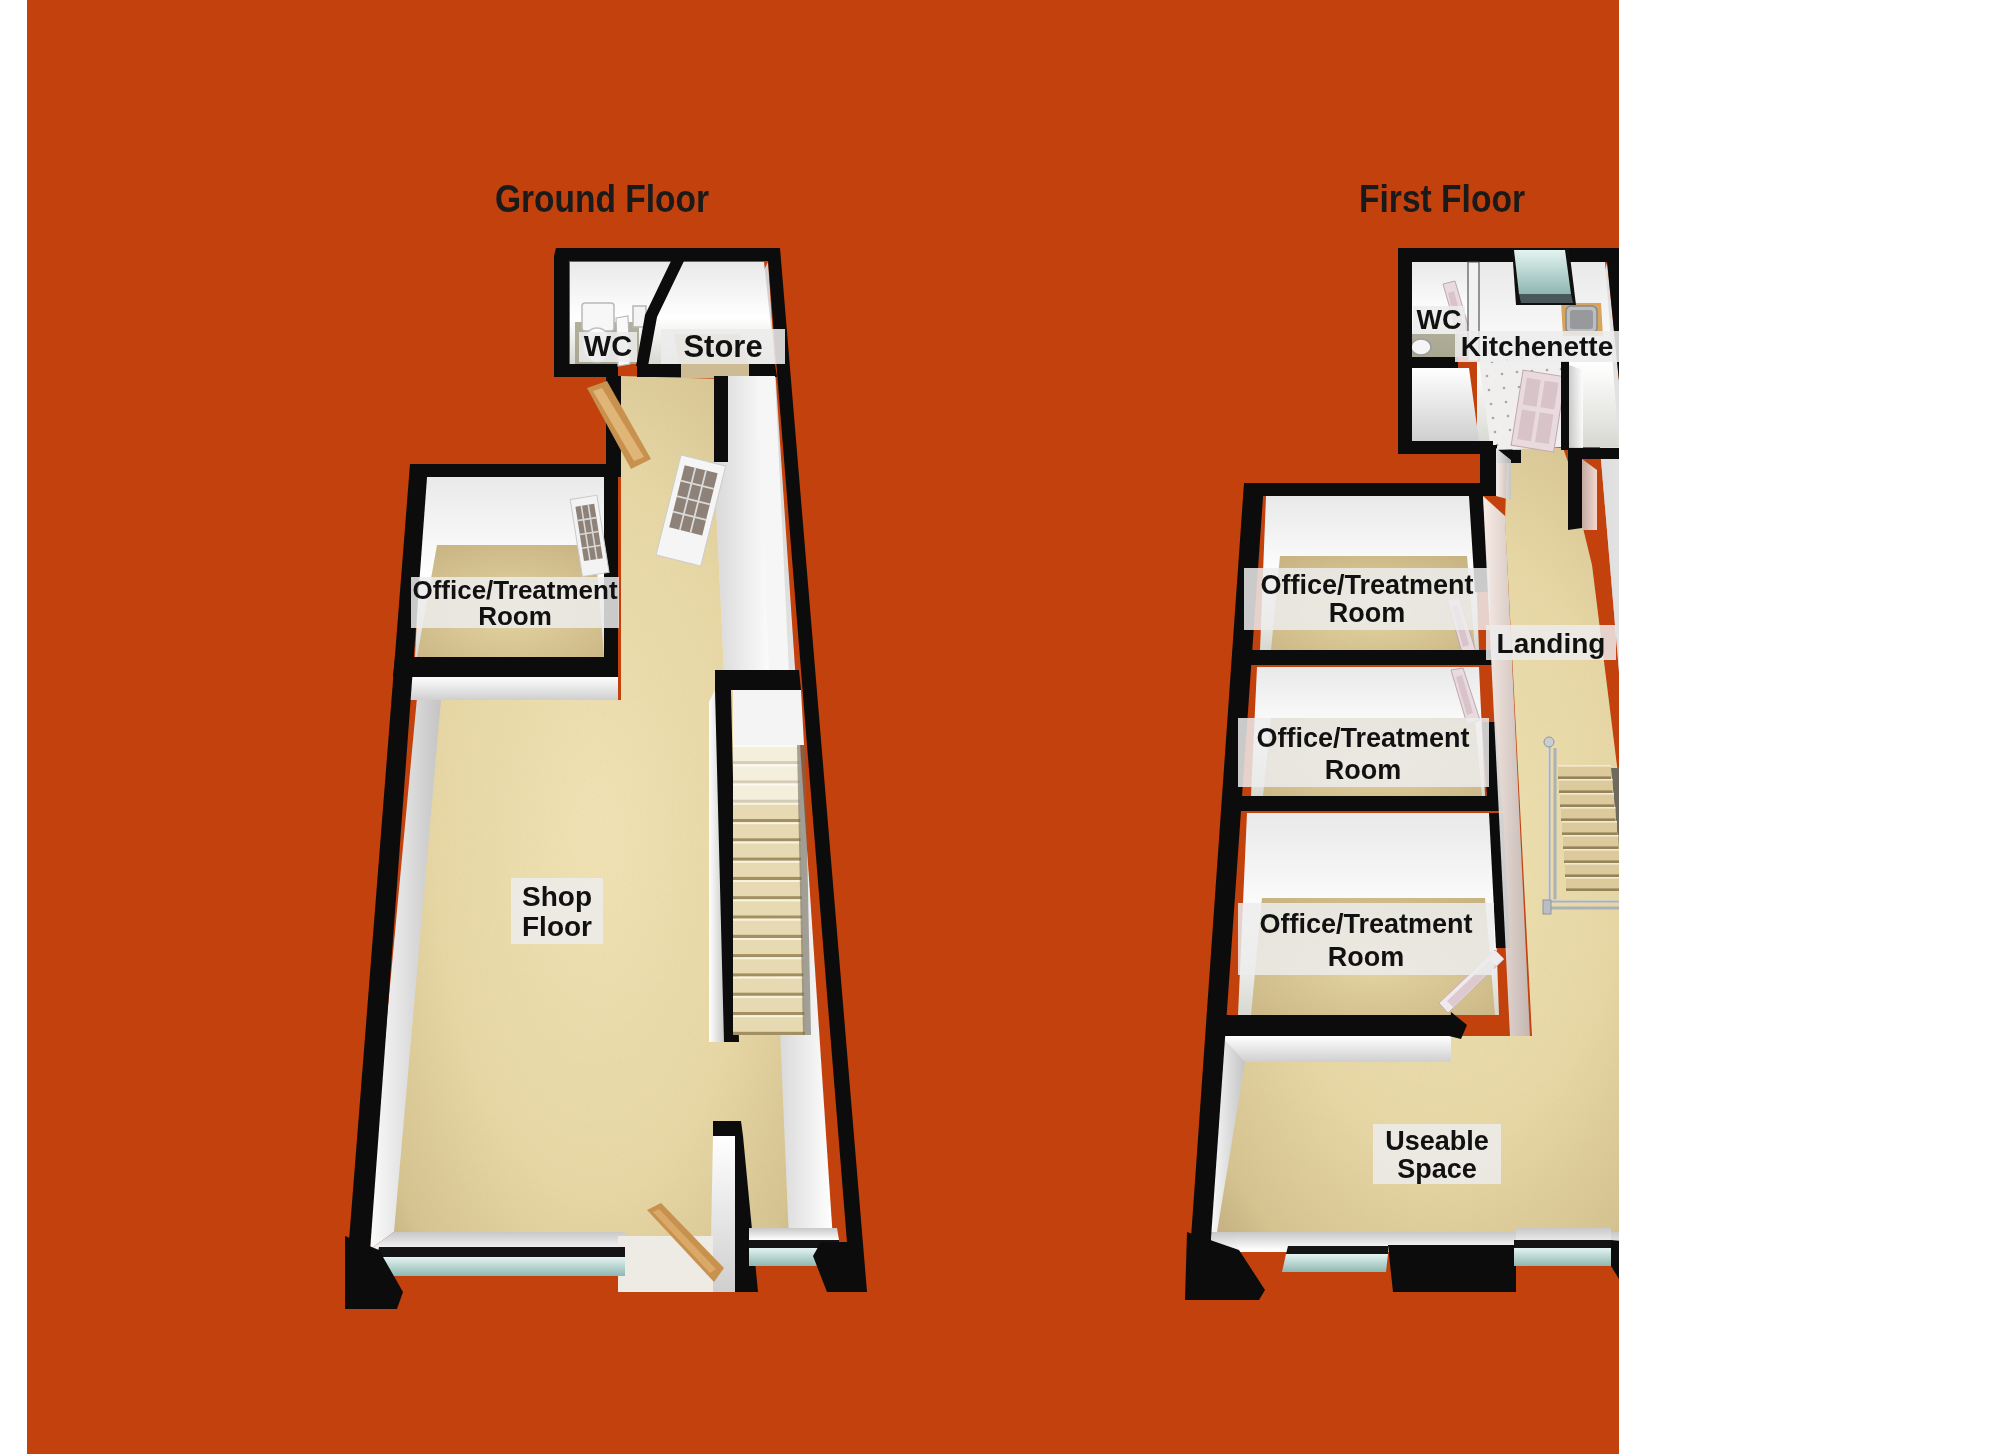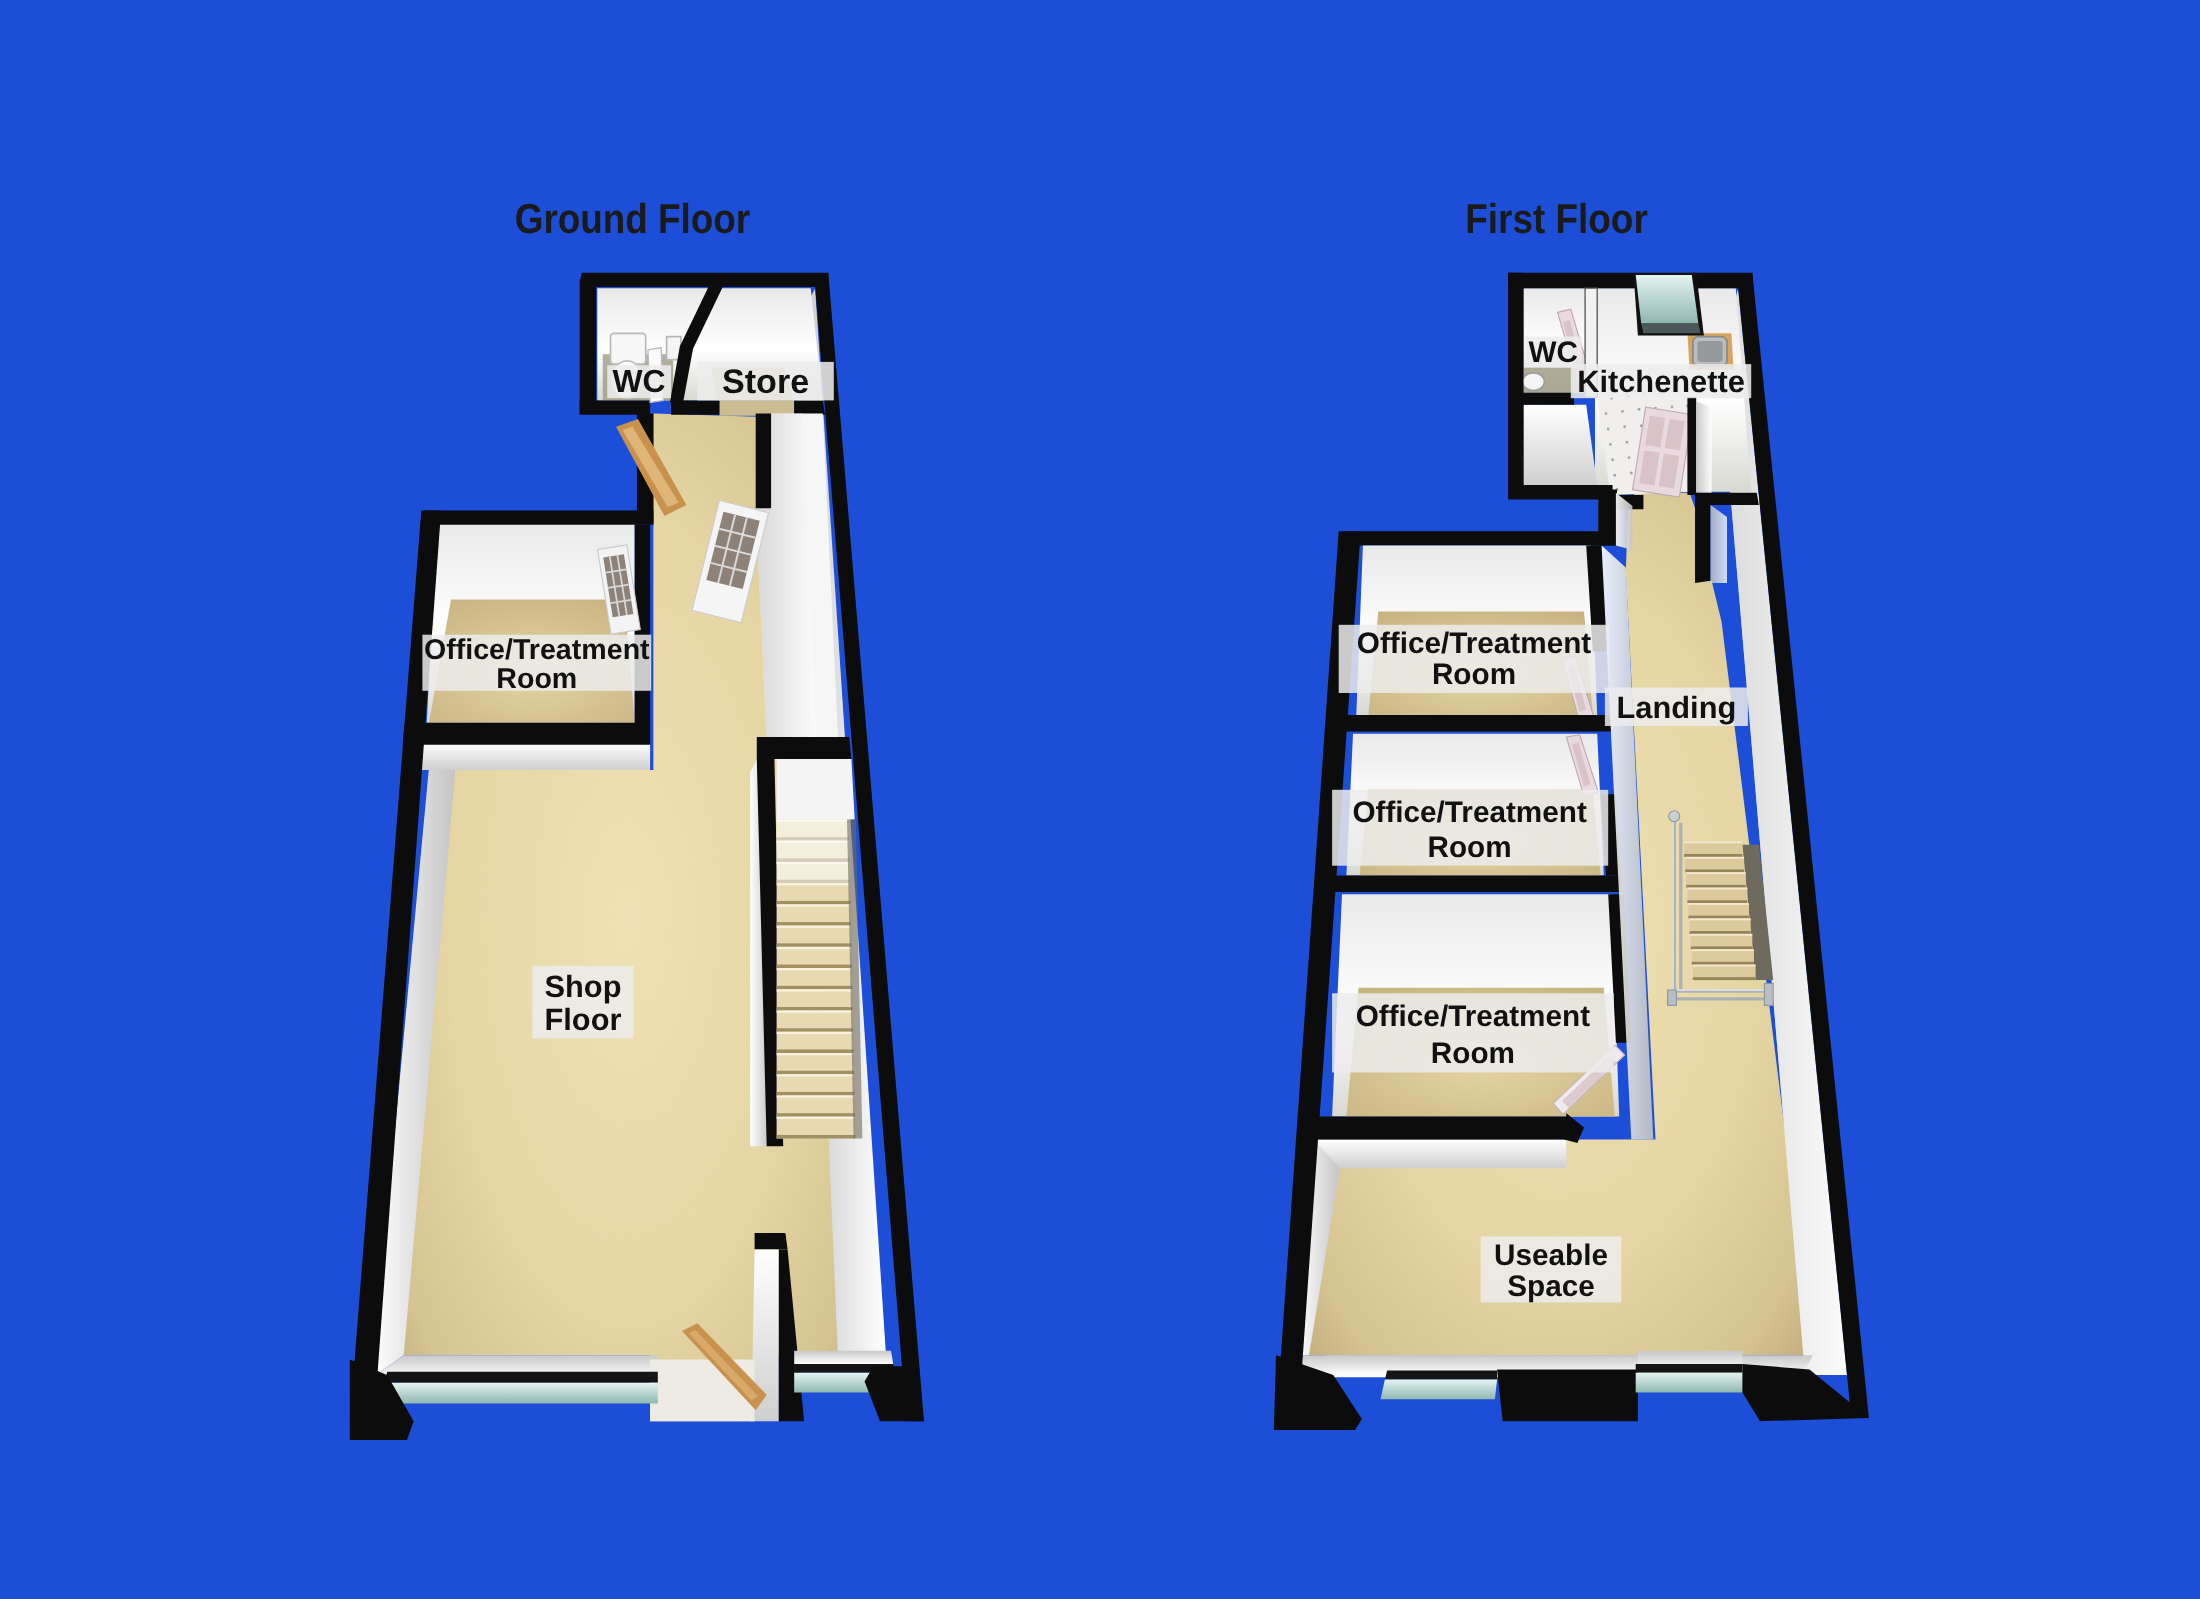--- a/index.html
+++ b/index.html
@@ -1,16 +1,16 @@
 <!DOCTYPE html>
 <html><head>
 <meta charset="utf-8">
 <style>
   html,body{margin:0;padding:0;background:#ffffff;}
-  .page{width:2000px;height:1454px;position:relative;background:#1d4ed8;overflow:hidden;}
+  .page{width:1592px;height:1454px;position:relative;background:#c2410c;overflow:hidden;margin-left:27px;}
   text{font-family:"Liberation Sans", sans-serif;-webkit-font-smoothing:antialiased;}
 </style>
 </head>
 <body>
 <div class="page">
 <svg width="2000" height="1454" viewBox="0 0 2000 1454" xmlns="http://www.w3.org/2000/svg">
 <defs>
   <linearGradient id="faceDown" x1="0" y1="0" x2="0" y2="1">
     <stop offset="0" stop-color="#ffffff"></stop>
           <stop offset="1" stop-color="#cfcfcf"></stop>

